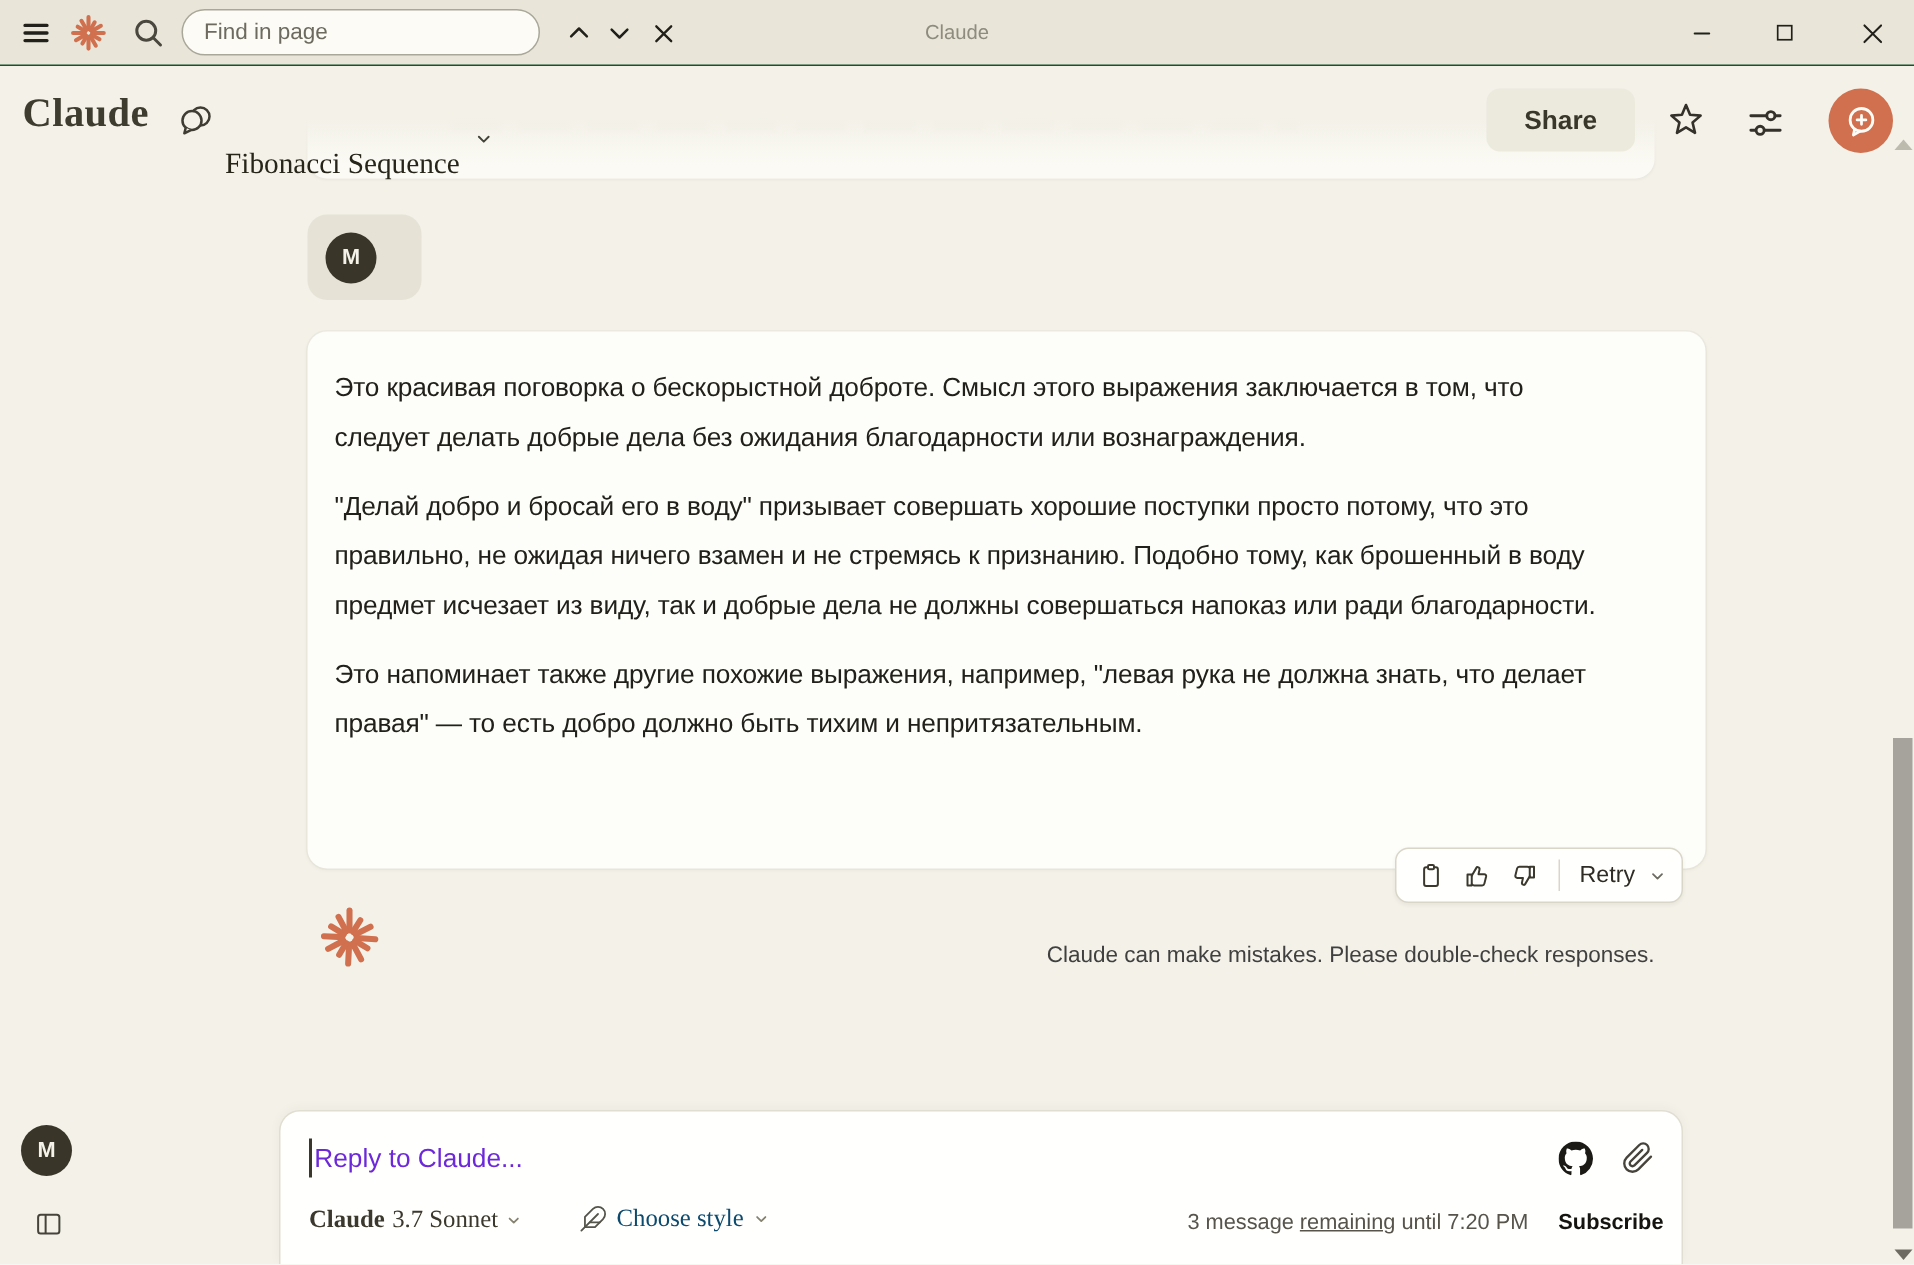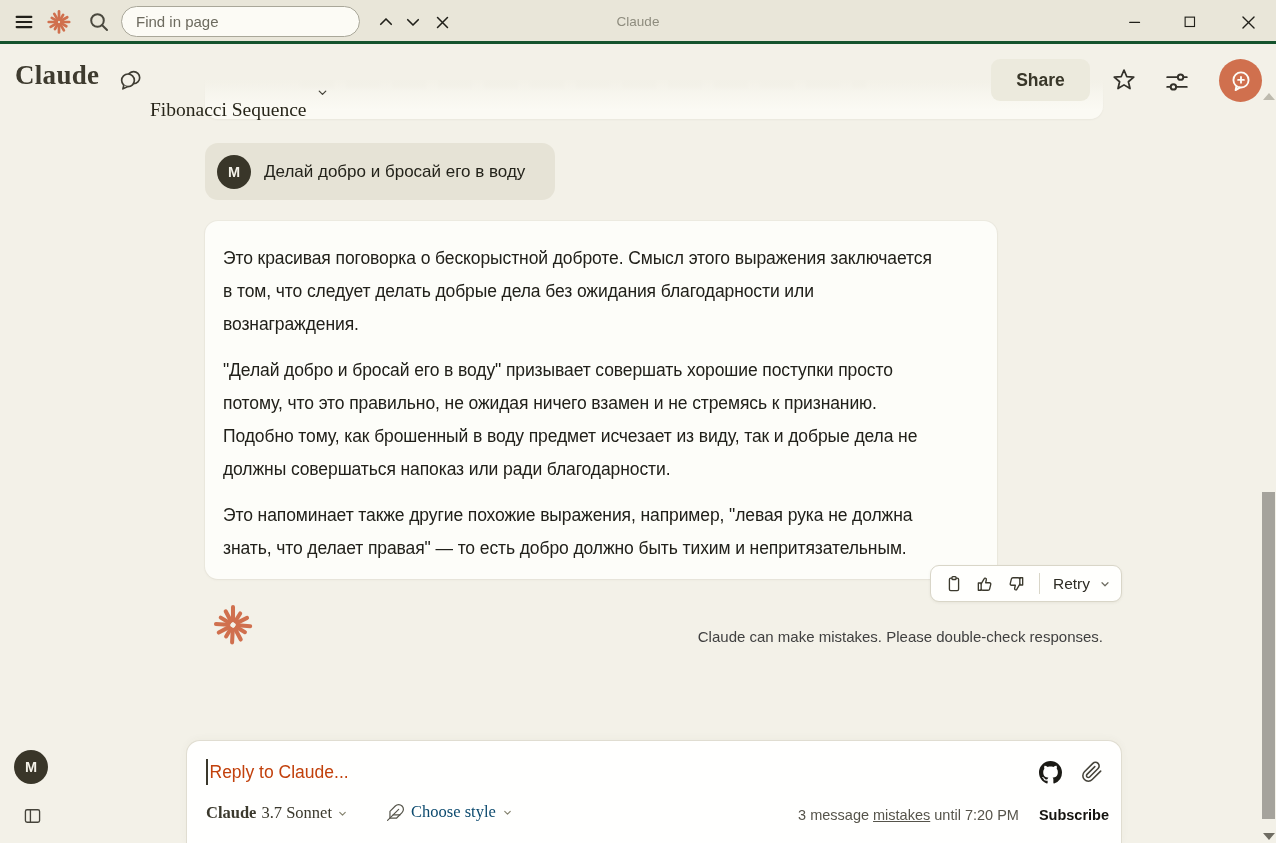--- a/index.html
+++ b/index.html
@@ -4,21 +4,21 @@
 <style>
   * { margin:0; padding:0; box-sizing:border-box; }
   html,body { width:1276px; height:843px; overflow:hidden; }
   body { font-family:"Liberation Sans", sans-serif; }
   #app { position:relative; width:1276px; height:843px; background:var(--bg,#f3f1e8); overflow:hidden; }
   .abs { position:absolute; }
   svg { display:block; }
 
   
   .titlebar { position:absolute; left:0; top:0; width:1276px; height:44px;
-    background:var(--titlebar,#e9e6d9); border-bottom:3px solid #14532d; z-index:6; }
+    background:var(--titlebar,#e9e6d9); border-bottom:1px solid #14532d; z-index:6; }
   .tb-btn { position:absolute; display:flex; align-items:center; justify-content:center;
     color:#21201a; cursor:pointer; background:none; border:none; }
   .hamburger { left:12px; top:10px; width:24px; height:24px; }
   .tb-logo { left:46px; top:9px; width:26px; height:26px; color:var(--accent,#d0704e); }
   .tb-search { left:87px; top:10px; width:24px; height:24px; color:#4a483e; }
   .find-input { position:absolute; left:121px; top:6px; width:239px; height:31px;
     border-radius:16px; border:1px solid #a9a799; background:#fcfbf5; outline:none;
     padding:0 14px; font-family:"Liberation Sans",sans-serif; font-size:15px; color:#3c3a30; }
   .find-input::placeholder { color:#6d6b5f; }
   .tb-up { left:375px; top:11px; width:22px; height:22px; }
@@ -57,21 +57,21 @@
     background:linear-gradient(to bottom, rgba(251,250,244,0), #fbfaf4 45%);
     box-shadow:0 1px 2px rgba(60,55,35,.05); }
 
   
   .user-row { position:absolute; left:205px; top:143px; z-index:1; display:inline-flex;
     align-items:center; height:57px; padding:0 30px 0 12px; background:#e6e3d6; border-radius:13px; }
   .avatar { width:34px; height:34px; border-radius:50%; background:#393629; color:#f4f2e9;
     display:flex; align-items:center; justify-content:center; font-size:14.5px; font-weight:700; }
   .user-text { margin-left:13px; font-size:17px; color:#24231b; }
 
-  .assistant-card { position:absolute; left:205px; top:221px; width:792px; height:358px; z-index:1;
+  .assistant-card { position:absolute; left:205px; top:221px; width:932px; height:358px; z-index:1;
     background:#fdfdf9; border-radius:13px; box-shadow:0 0 0 1px rgba(70,65,40,.03), 0 1px 3px rgba(70,65,40,.05);
     padding:21px 62px 20px 18px; }
   .assistant-card p { font-size:17.5px; line-height:33px; color:#21201a; letter-spacing:-0.1px;
     margin-bottom:13px; }
 
   .actions-pill { position:absolute; left:930px; top:565px; height:37px; z-index:2;
     display:flex; align-items:center; padding:0 10px 0 13px; gap:11px;
     background:#fffffd; border:1px solid #d9d6c8; border-radius:9px;
     box-shadow:0 1px 3px rgba(70,65,40,.07); }
   .action-icon { width:20px; height:20px; color:#3b392d; cursor:pointer; }
@@ -83,21 +83,21 @@
     color:var(--accent,#d0704e); z-index:1; }
   .disclaimer { position:absolute; right:173px; top:628px; font-size:15px; color:#404040; z-index:1; }
 
   
   .composer { position:absolute; left:186px; top:740px; width:936px; height:103px; z-index:4;
     background:#fffffe; border:1px solid #e0ddd1; border-bottom:none; border-radius:14px 14px 0 0;
     box-shadow:0 -1px 8px rgba(70,65,40,.04); }
   .composer-input { position:absolute; left:19px; top:16px; right:110px; height:30px;
     display:flex; align-items:center; cursor:text; }
   .caret { width:1.5px; height:26px; background:#3a382c; margin-right:2px; }
-  .composer-placeholder { font-size:17.5px; color:#c2410c; }
+  .composer-placeholder { font-size:17.5px; color:#6d28d9; }
   .gh-btn { position:absolute; left:852px; top:20px; width:23px; height:23px; color:#1b1a15; cursor:pointer; }
   .clip-btn { position:absolute; left:894px; top:20px; width:22px; height:22px; color:#45433a; cursor:pointer; }
   .model-btn { position:absolute; left:19px; top:62px; display:flex; align-items:center; gap:5px;
     cursor:pointer; background:none; border:none; font-family:"Liberation Serif",serif;
     font-size:16.5px; color:#3b392d; }
   .model-name { font-weight:700; }
   .style-btn { position:absolute; left:199px; top:61px; display:flex; align-items:center; gap:6px;
     cursor:pointer; background:none; border:none; font-family:"Liberation Serif",serif;
     font-size:16.5px; color:#0c4a6e; }
   .quota { position:absolute; right:12px; top:66px; font-size:14.5px; color:#56544b;
@@ -226,21 +226,20 @@
       <svg width="26" height="26" viewBox="0 0 24 24" fill="none" stroke="currentColor" stroke-width="1.7">
         <circle cx="12" cy="11" r="7"></circle>
         <path d="M7.8 16.6L7 20.4l4.3-2.5" stroke-linejoin="round"></path>
         <path d="M12 8.3v5.4M9.3 11h5.4" stroke-linecap="round"></path>
       </svg>
     </button>
   </div>
 
   <div class="user-row">
     <span class="avatar">M</span>
-    <span class="user-text">Делай добро и бросай его в воду</span>
   </div>
 
   <div class="assistant-card">
     <p>Это красивая поговорка о бескорыстной доброте. Смысл этого выражения заключается в том, что следует делать добрые дела без ожидания благодарности или вознаграждения.</p>
     <p>"Делай добро и бросай его в воду" призывает совершать хорошие поступки просто потому, что это правильно, не ожидая ничего взамен и не стремясь к признанию. Подобно тому, как брошенный в воду предмет исчезает из виду, так и добрые дела не должны совершаться напоказ или ради благодарности.</p>
     <p>Это напоминает также другие похожие выражения, например, "левая рука не должна знать, что делает правая" — то есть добро должно быть тихим и непритязательным.</p>
   </div>
 
   <div class="actions-pill">
     <span class="action-icon" title="Copy">
@@ -320,21 +319,21 @@
         <path d="M16 8L2 22" stroke-linecap="round"></path>
         <path d="M17.5 15H9" stroke-linecap="round"></path>
       </svg>
       <span>Choose style</span>
       <svg class="chev" width="11" height="11" viewBox="0 0 24 24" fill="none" stroke="#85836f" stroke-width="2.6" stroke-linecap="round" stroke-linejoin="round">
           <path d="M6 9.5l6 6 6-6"></path>
         </svg>
     </button>
     <div class="quota">
       <span>3 message</span>
-      <span class="link">mistakes</span>
+      <span class="link">remaining</span>
       <span>until 7:20 PM</span>
       <span class="subscribe">Subscribe</span>
     </div>
   </div>
 
   <span class="avatar profile-avatar">M</span>
   <span class="sidebar-toggle" title="Toggle sidebar">
     <svg width="21" height="20" viewBox="0 0 24 24" fill="none" stroke="currentColor" stroke-width="1.6" stroke-linejoin="round">
         <rect x="3.5" y="4.5" width="17" height="15" rx="2"></rect>
         <path d="M9.5 4.5v15"></path>

